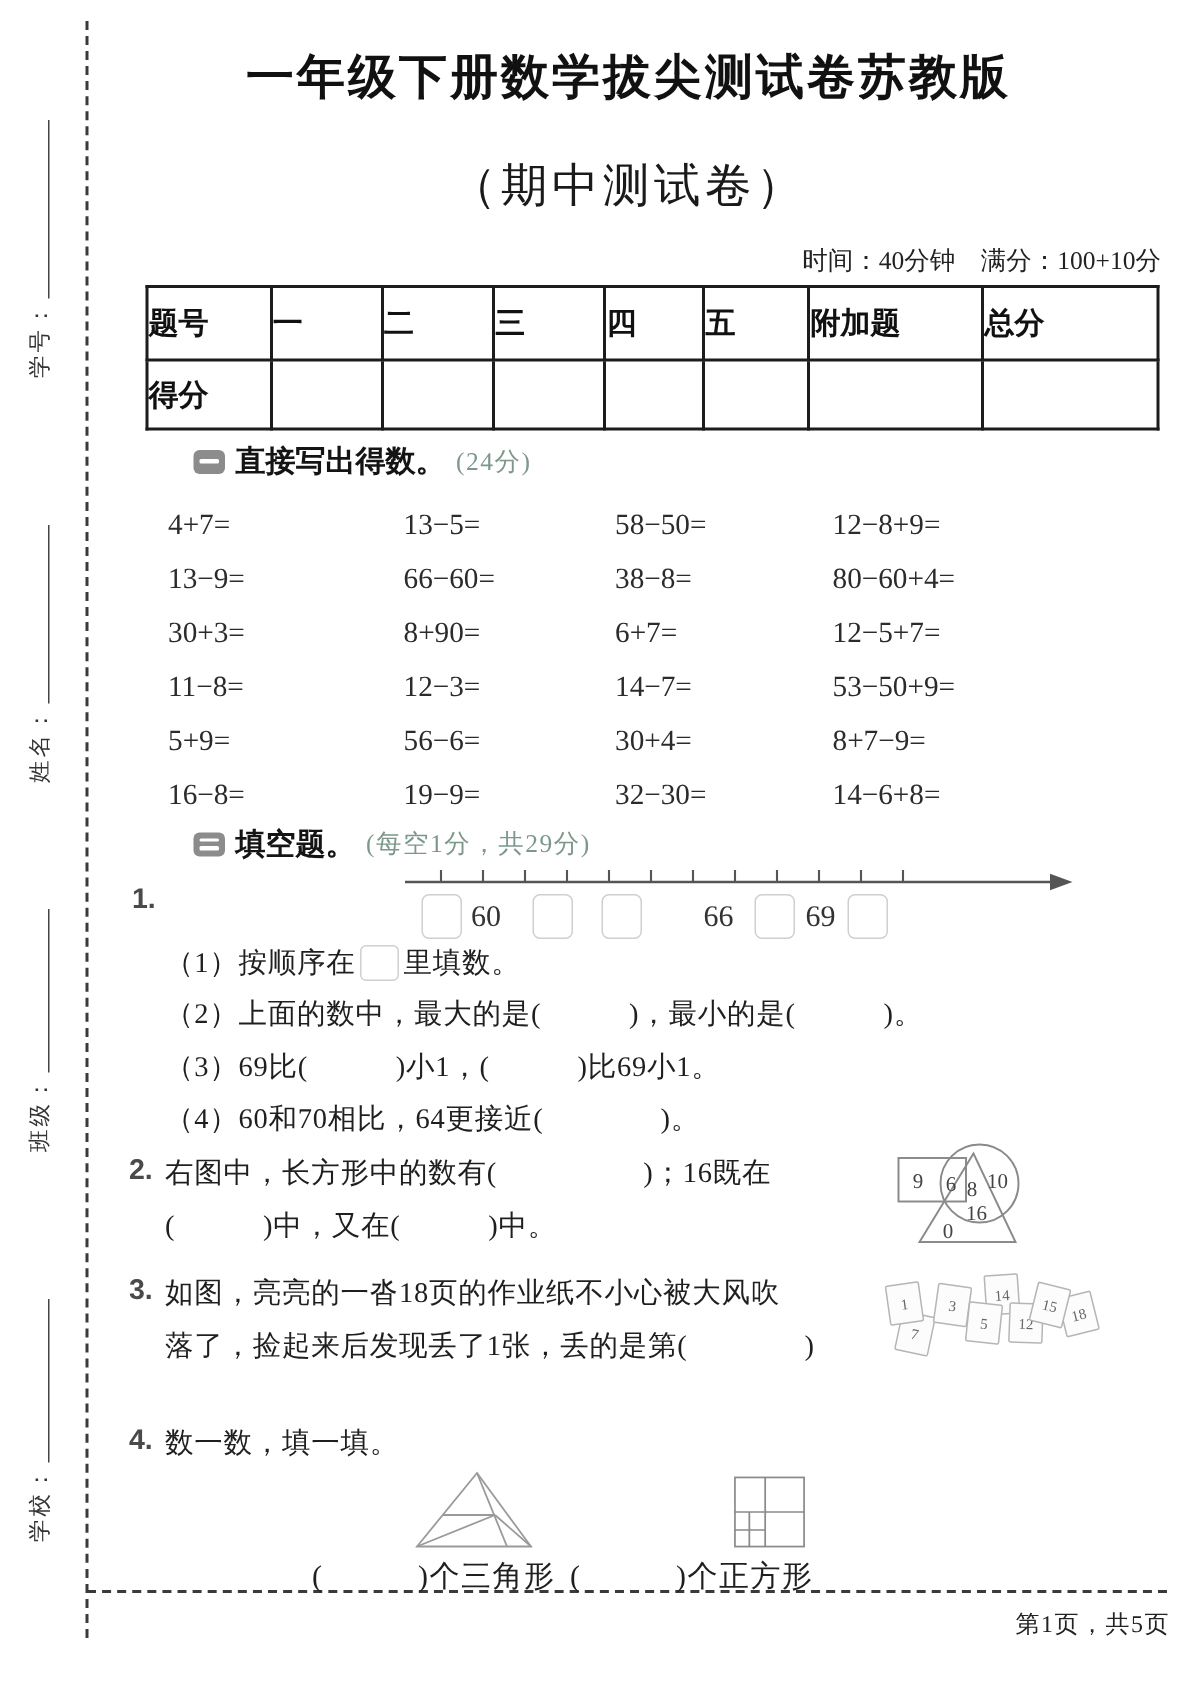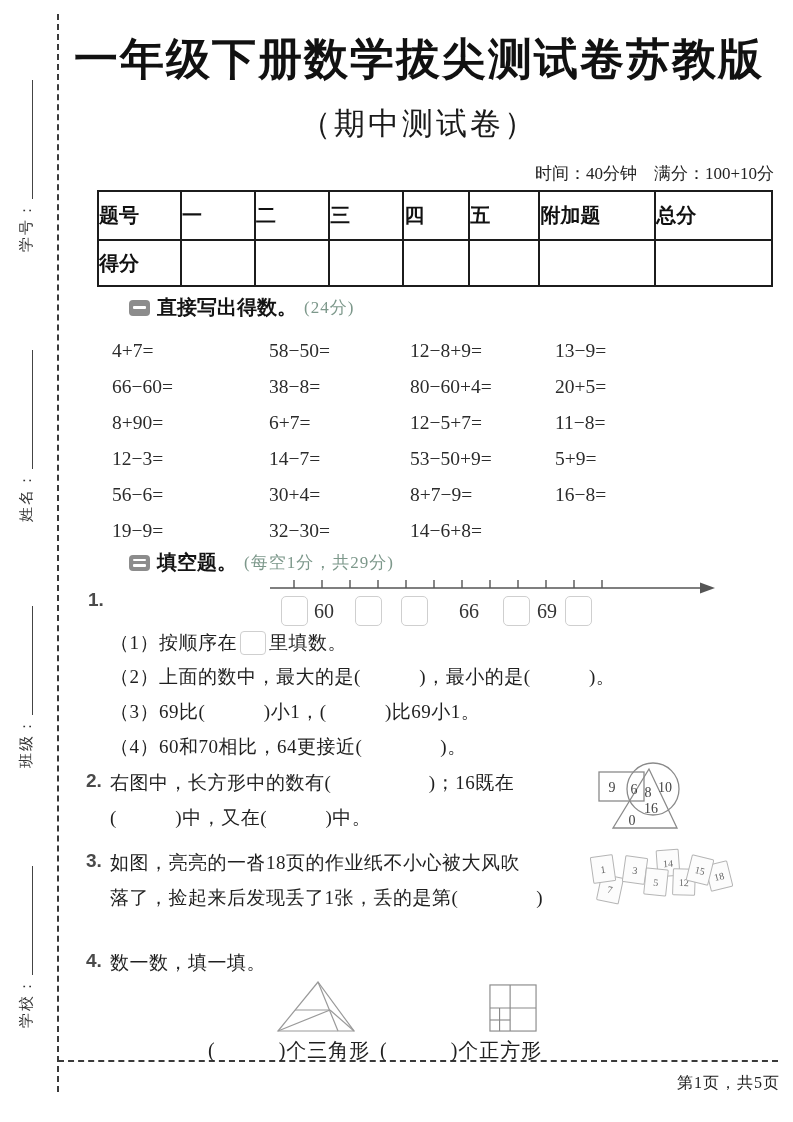--- a/index.html
+++ b/index.html
@@ -7,21 +7,21 @@
   .page { position:relative; width:793px; height:1122px; background:#fff; overflow:hidden; }
 
   
   .vdash { position:absolute; left:57px; top:14px; height:1078px; border-left:2px dashed #3a3a3a; }
   .hdash { position:absolute; left:58px; top:1060px; width:720px; border-top:2px dashed #3a3a3a; }
 
   .margin-item { position:absolute; display:flex; align-items:flex-end; transform:rotate(-90deg); transform-origin:0 0; height:22px; font-size:15px; color:#333; letter-spacing:2px; font-family:"Liberation Sans", sans-serif; }
   .margin-item .mline { flex:1; border-bottom:1.6px solid #444; margin-bottom:3px; margin-left:2px; }
 
   
-  .title { position:absolute; top:30px; left:58px; width:722px; text-align:center; font-size:44px; font-weight:700; letter-spacing:2px; color:#111; }
+  .title { position:absolute; top:30px; left:58px; width:722px; text-align:center; font-size:32px; font-weight:700; letter-spacing:2px; color:#111; }
   .subtitle { position:absolute; top:103px; left:58px; width:722px; text-align:center; font-size:31px; color:#1a1a1a; letter-spacing:3px; }
   .meta { position:absolute; top:162px; left:58px; width:716px; text-align:right; font-size:17px; color:#222; }
 
   
   table.score { position:absolute; left:97px; top:190px; width:676px; border-collapse:collapse; table-layout:fixed; font-family:"Liberation Sans", sans-serif; }
   table.score td { border:2px solid #1c1c1c; font-size:20px; font-weight:700; color:#111; }
   table.score tr.r1 td { height:49px; }
   table.score tr.r2 td { height:46px; }
 
   
@@ -119,27 +119,28 @@
   <div class="sec-head" style="left:85px; top:294px;">
     <span class="sec-icon">
         <span class="bar" style="top:6.5px;"></span>
       </span>
     <span class="sec-title">直接写出得数。</span>
     <span class="sec-score">(24分)</span>
   </div>
 
   <div class="arith">
     <span>4+7=</span>
+    <span>13−5=</span>
     <span>58−50=</span>
     <span>12−8+9=</span>
     <span>13−9=</span>
     <span>66−60=</span>
     <span>38−8=</span>
     <span>80−60+4=</span>
-    <span>20+5=</span>
+    <span>30+3=</span>
     <span>8+90=</span>
     <span>6+7=</span>
     <span>12−5+7=</span>
     <span>11−8=</span>
     <span>12−3=</span>
     <span>14−7=</span>
     <span>53−50+9=</span>
     <span>5+9=</span>
     <span>56−6=</span>
     <span>30+4=</span>
@@ -176,21 +177,21 @@
         <line x1="250" y1="5" x2="250" y2="13"></line>
           <line x1="278" y1="5" x2="278" y2="13"></line>
         <line x1="306" y1="5" x2="306" y2="13"></line>
           <line x1="334" y1="5" x2="334" y2="13"></line>
       </g>
     </svg>
     <div class="nbox" style="left:13px;"></div>
     <span class="nlab" style="left:46px;">60</span>
     <div class="nbox" style="left:87px;"></div>
     <div class="nbox" style="left:133px;"></div>
-    <span class="nlab" style="left:191px;">66</span>
+    <span class="nlab" style="left:201px;">66</span>
     <div class="nbox" style="left:235px;"></div>
     <span class="nlab" style="left:269px;">69</span>
     <div class="nbox" style="left:297px;"></div>
   </div>
 
   <div class="qtext" style="left:110px; top:630px;"><span>（1）按顺序在</span><span class="inline-box"></span><span>里填数。</span></div>
   <div class="qtext" style="left:110px; top:664px;">（2）上面的数中，最大的是(　　　)，最小的是(　　　)。</div>
   <div class="qtext" style="left:110px; top:699px;">（3）69比(　　　)小1，(　　　)比69小1。</div>
   <div class="qtext" style="left:110px; top:734px;">（4）60和70相比，64更接近(　　　　)。</div>
 

